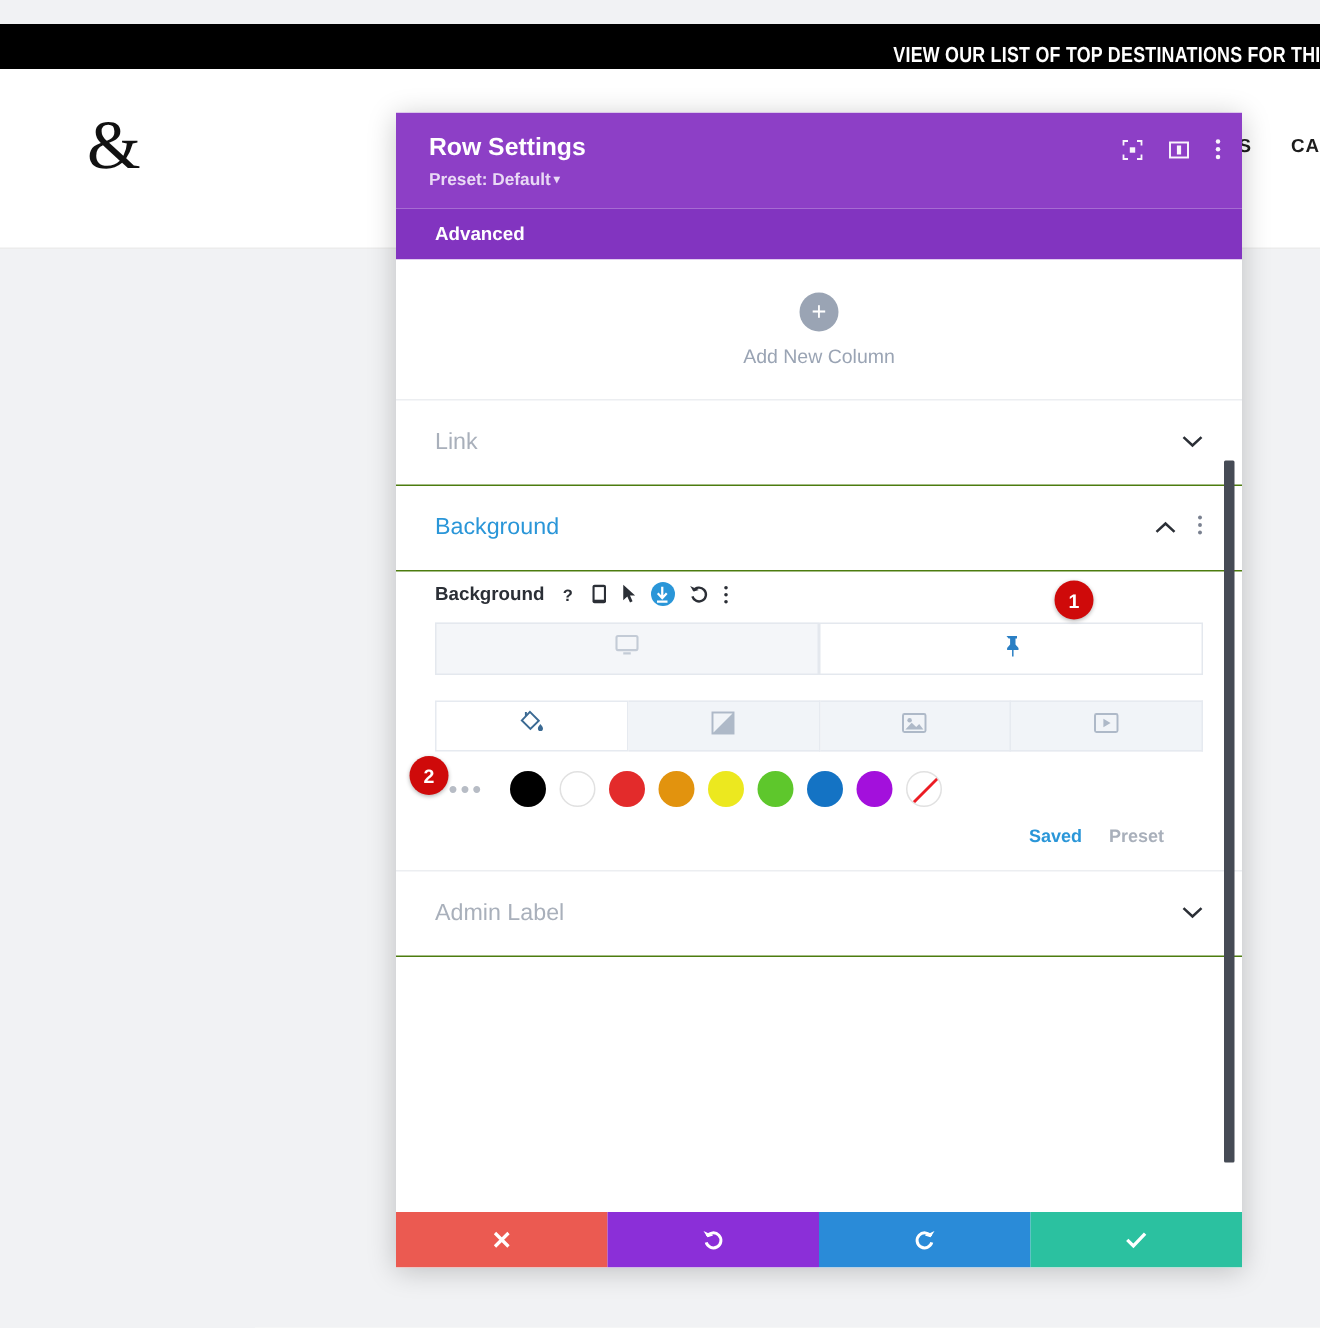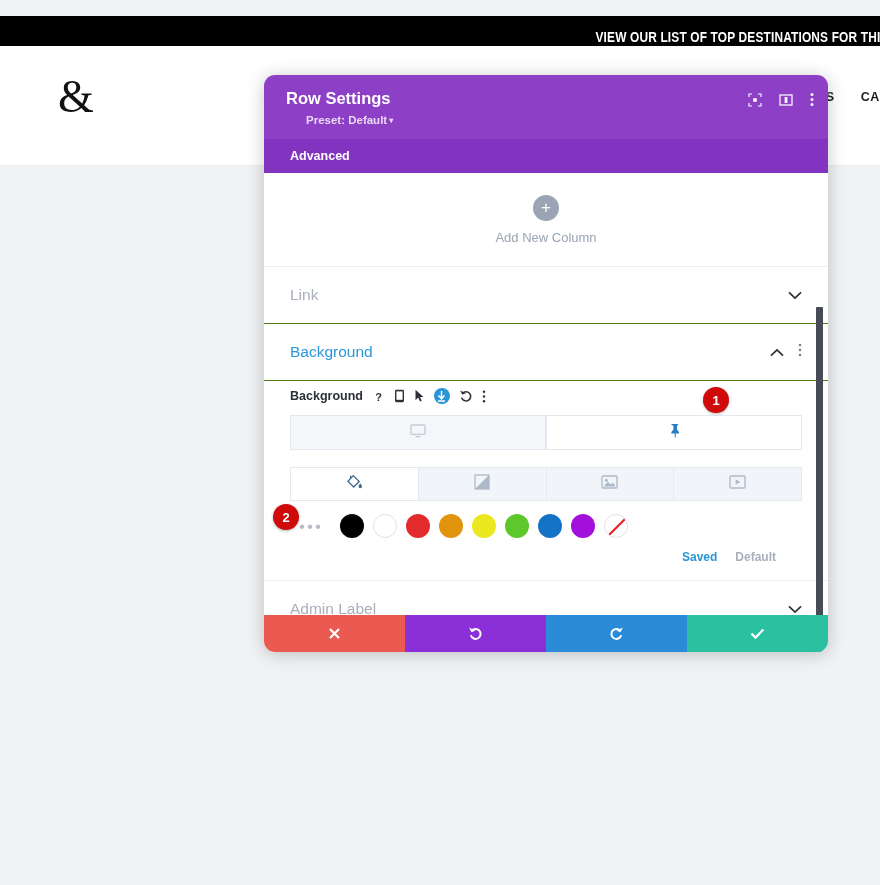--- a/index.html
+++ b/index.html
@@ -77,25 +77,24 @@
     height: 719px;
     background: #f1f2f4;
   }
 
   
   .modal {
     position: absolute;
     left: 264px;
     top: 75px;
     width: 564px;
-    height: 577px;
+    height: 770px;
     background: #ffffff;
     box-shadow: 0 2px 18px rgba(0,0,0,0.22);
     overflow: hidden;
-    border-radius: 11px;
   }
   .modal-header {
     height: 64px;
     background: #8F3EC8;
     background: #8d3fc6;
     position: relative;
   }
   .modal-title {
     position: absolute;
     left: 22px;
@@ -104,21 +103,20 @@
     font-size: 16.5px;
     font-weight: bold;
   }
   .modal-preset {
     position: absolute;
     left: 22px;
     top: 39px;
     color: #e9d9f5;
     font-size: 11.5px;
     font-weight: bold;
-    margin-left: 20px;
   }
   .modal-preset .caret {
     font-size: 8px;
     margin-left: 2px;
     vertical-align: middle;
   }
   .header-icons {
     position: absolute;
     right: 14px;
     top: 17px;
@@ -638,21 +636,21 @@
         <div class="swatch" style="background:#e2930e"></div>
         <div class="swatch" style="background:#ece81f"></div>
         <div class="swatch" style="background:#5ec72c"></div>
         <div class="swatch" style="background:#1473c4"></div>
         <div class="swatch" style="background:#a310dc"></div>
         <div class="swatch none"></div>
       </div>
 
       <div class="saved-recent">
         <span class="sr-saved">Saved</span>
-        <span class="sr-recent">Default</span>
+        <span class="sr-recent">Preset</span>
       </div>
 
     </div>
 
     <div class="accordion">
       <div class="accordion-title">Admin Label</div>
       <div class="acc-right">
         <span class="chev gray">
           <svg width="14" height="9" viewBox="0 0 14 9">
               <path d="M1 1.4 L7 7 L13 1.4" fill="none" stroke="#2b2f36" stroke-width="1.7"></path>

